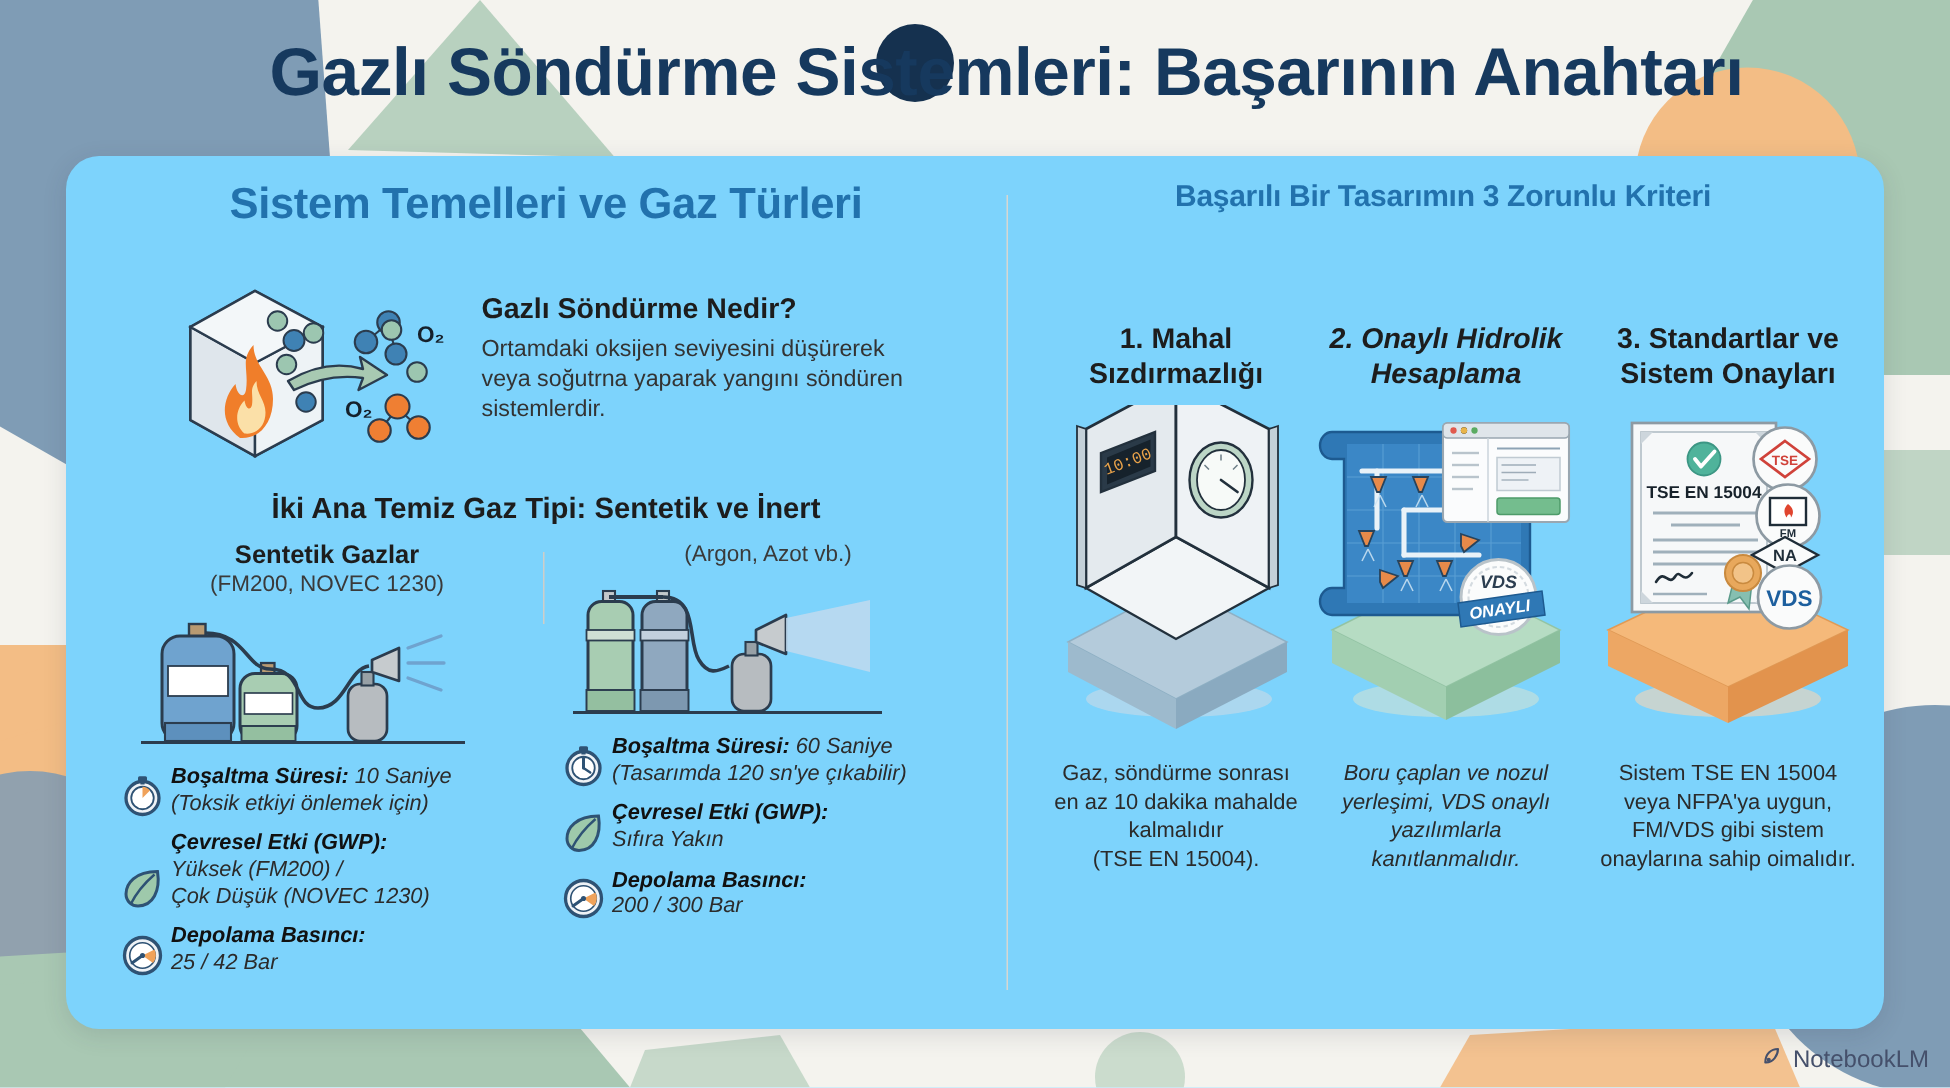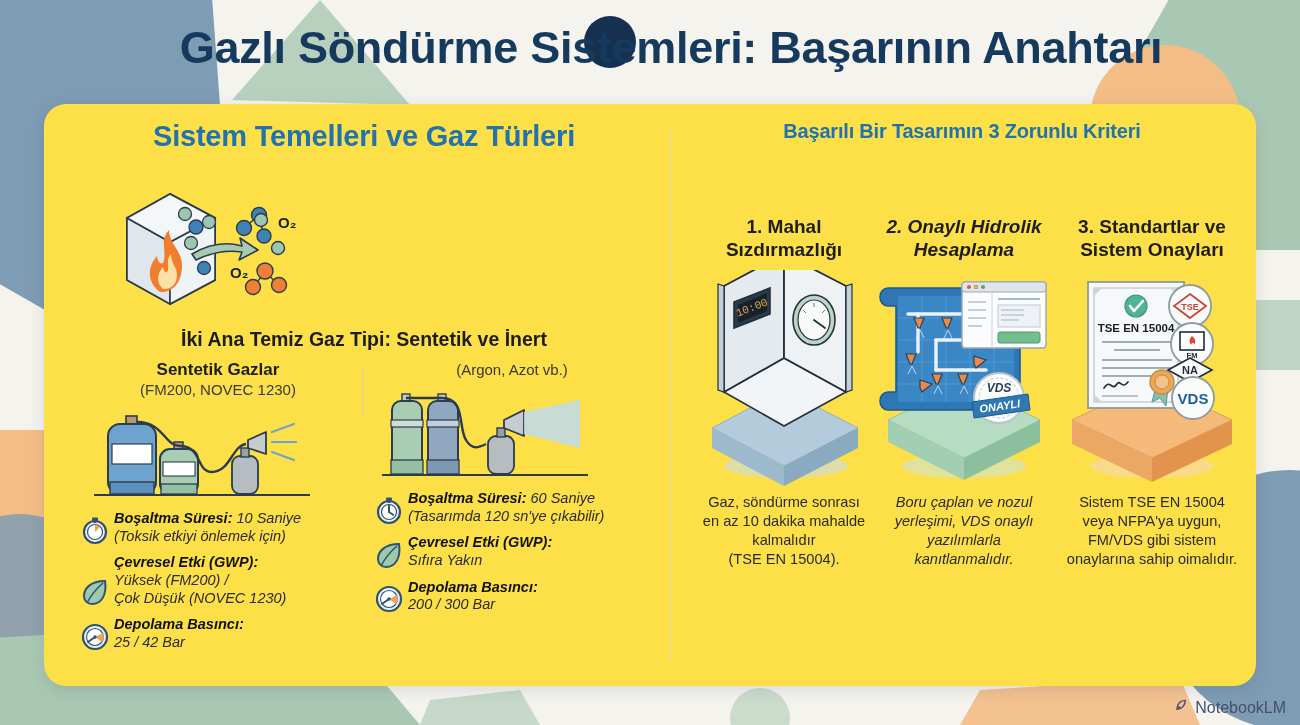--- a/index.html
+++ b/index.html
@@ -29,21 +29,21 @@
     letter-spacing: -0.3px;
     z-index: 5;
     padding-left: 42px;
   }
 
   
   .card {
     position: absolute;
     left: 44px; top: 104px;
     width: 1212px; height: 582px;
-    background: #fde047;
+    background: #7dd3fc;
     border-radius: 22px;
     box-shadow: 0 4px 16px rgba(40,50,70,.13);
     z-index: 4;
   }
   .col-divider {
     position: absolute;
     left: 627px; top: 26px;
     width: 1px; height: 530px;
     background: #d8d7d1;
   }
@@ -90,21 +90,21 @@
   .crit.c1 { left: 10px; }
   .crit.c2 { left: 190px; font-style: italic; }
   .crit.c3 { left: 378px; }
   .crit h4 {
     text-align: center; font-size: 19px; font-weight: bold;
     color: #1d1d1d; line-height: 1.2; min-height: 48px;
   }
   .crit-art { height: 220px; margin-top: 6px; }
   .crit p {
     text-align: center; font-size: 14.6px; color: #2b2b2b; line-height: 1.3;
-    margin-top: 3px;
+    margin-top: 17px;
   }
 
   
   .wm {
     position: absolute; right: 14px; bottom: 8px;
     display: flex; align-items: center; gap: 5px;
     font-size: 16px; color: #45506b; z-index: 6;
   }
 </style>
 </head>
@@ -185,20 +185,24 @@
             <circle cx="166" cy="64" r="6.5" fill="#9cc6b0" stroke="#2b3c4e" stroke-width="1.4"></circle>
             <line x1="153" y1="88" x2="142" y2="102" stroke="#2b3c4e" stroke-width="1.4"></line>
             <line x1="153" y1="88" x2="166" y2="100" stroke="#2b3c4e" stroke-width="1.4"></line>
             <circle cx="153" cy="87" r="8" fill="#ef7f33" stroke="#2b3c4e" stroke-width="1.4"></circle>
             <circle cx="141" cy="103" r="7.5" fill="#ef7f33" stroke="#2b3c4e" stroke-width="1.4"></circle>
             <circle cx="167" cy="101" r="7.5" fill="#ef7f33" stroke="#2b3c4e" stroke-width="1.4"></circle>
             <text x="166" y="44" font-family="Liberation Sans, sans-serif" font-size="15" font-weight="bold" fill="#15202b">O₂</text>
             <text x="118" y="94" font-family="Liberation Sans, sans-serif" font-size="15" font-weight="bold" fill="#15202b">O₂</text>
           </svg>
         </div>
+        <div class="intro-txt">
+          <h3>Gazlı Söndürme Nedir?</h3>
+          <p>Ortamdaki oksijen seviyesini düşürerek veya soğutrna yaparak yangını söndüren sistemlerdir.</p>
+        </div>
       </div>
 
       <div class="gas-head">İki Ana Temiz Gaz Tipi: Sentetik ve İnert</div>
       <div class="gas-inner-div"></div>
 
       <div class="gas-col a">
         <div class="gas-name">Sentetik Gazlar</div>
         <div class="gas-sub">(FM200, NOVEC 1230)</div>
         <div class="gas-art">
           <svg viewBox="0 0 276 104" xmlns="http://www.w3.org/2000/svg">

